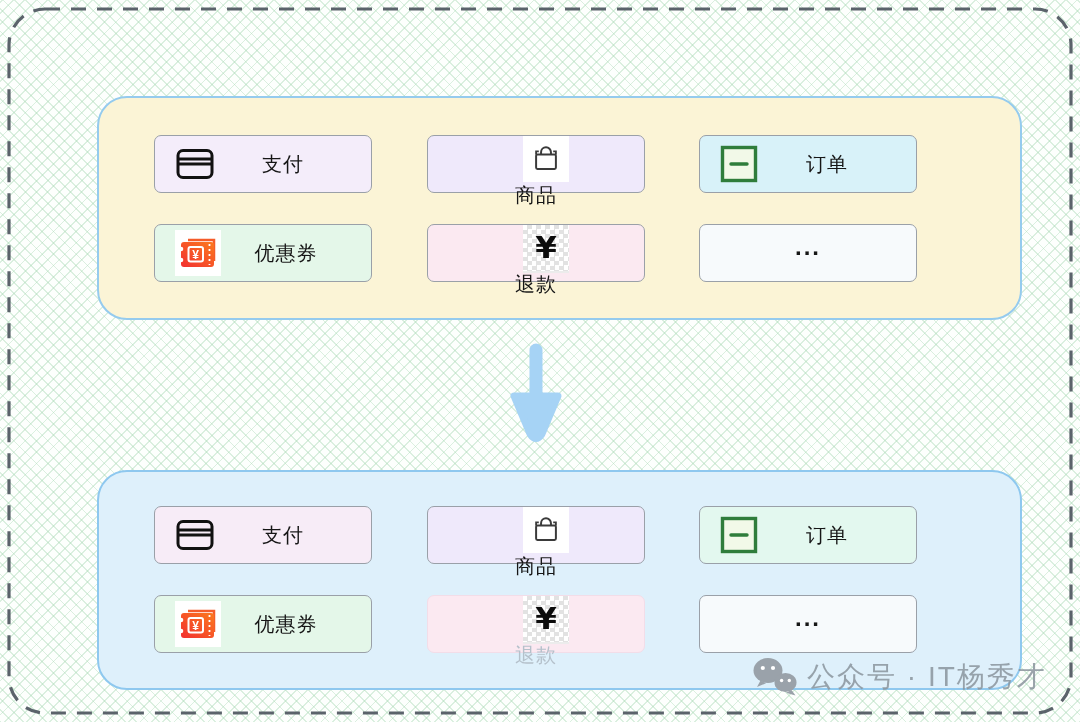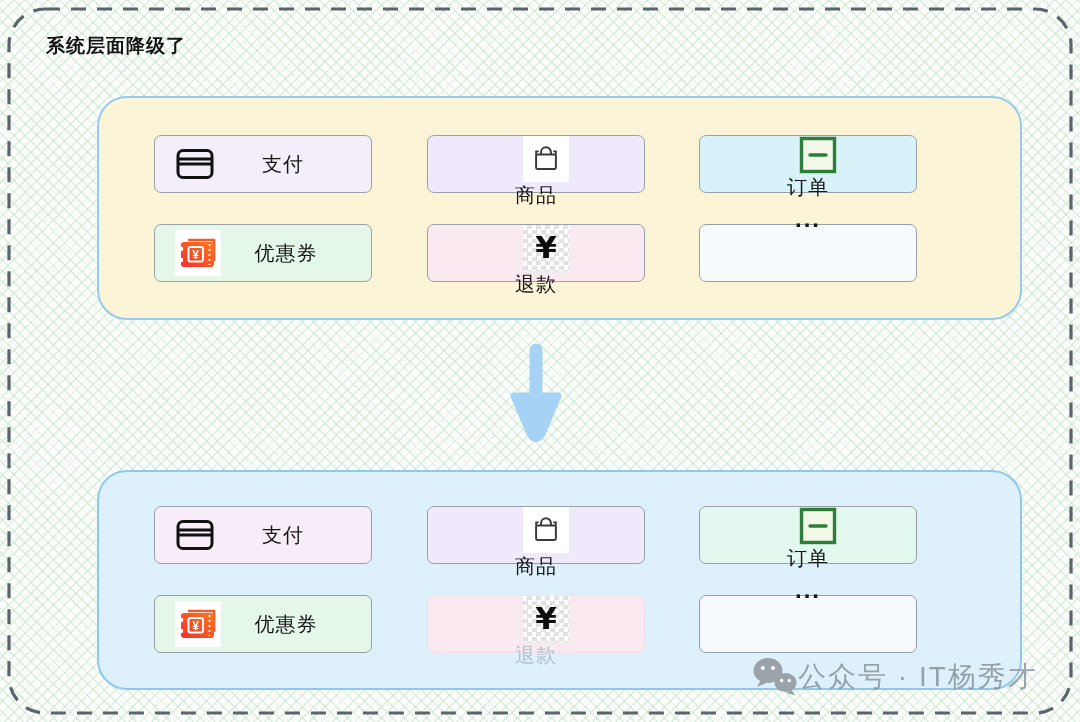--- a/index.html
+++ b/index.html
@@ -32,51 +32,50 @@
     font-size:20px;font-weight:500;color:#161616;letter-spacing:1px;
   }
   .card .label.dots{
     font-size:24px;font-weight:800;letter-spacing:2px;line-height:0;
     transform:translateY(-6px);padding-right:0;
   }
   .card.center{justify-content:center;padding-left:0;}
   
   .top .r1{top:37px;} .top .r2{top:126px;}
   .bottom .r1{top:34px;} .bottom .r2{top:123px;}
-  .c1{left:55px;} .c2{left:328px;flex-direction:column;} .c3{left:600px;flex-direction:column;}
+  .c1{left:55px;} .c2{left:328px;flex-direction:column;} .c3{left:600px;}
   .icon{display:flex;align-items:center;justify-content:center;flex:0 0 auto;}
   .icon.sq{width:46px;height:46px;background:#ffffff;}
   .icon.checker{
     width:46px;height:46px;
     background:repeating-conic-gradient(#e2e2e2 0% 25%, #ffffff 0% 50%) 0 0 / 9px 9px;
     box-shadow:0 2px 0 #ececec;
   }
   .yuan-glyph{
     font-size:31px;font-weight:900;color:#0c0c0c;line-height:1;
     font-family:"DejaVu Sans",sans-serif;transform:translateY(-1px);
   }
   .arrow{position:absolute;left:500px;top:342px;pointer-events:none;}
   .watermark{
-    position:absolute;left:752px;top:656px;display:flex;align-items:center;
+    position:absolute;left:752px;top:656px;display:flex;align-items:center;gap:9px;
   }
   .watermark .wm-text{
     font-size:28px;font-weight:500;color:rgba(138,148,156,0.85);letter-spacing:2px;
     white-space:nowrap;
   }
 </style>
 </head>
 <body>
 
 <div class="page">
 
   <svg class="border-svg" width="1080" height="722" viewBox="0 0 1080 722">
     <rect x="9" y="9" width="1062" height="704" rx="36" fill="none" stroke="#5b636b" stroke-width="3.2" stroke-dasharray="15 11"></rect>
   </svg>
 
-  <div class="title">系统层面降级了</div>
 
   <div class="group top">
 
     <div class="card r1 c1" style="background: rgb(244, 237, 250);">
       <span class="icon">
         <svg width="40" height="34" viewBox="0 0 40 34">
           <rect x="3" y="3.5" width="34" height="27" rx="5" fill="none" stroke="#111" stroke-width="3"></rect>
           <line x1="3" y1="12" x2="37" y2="12" stroke="#111" stroke-width="3"></line>
           <line x1="3" y1="17" x2="37" y2="17" stroke="#111" stroke-width="3"></line>
         </svg>

